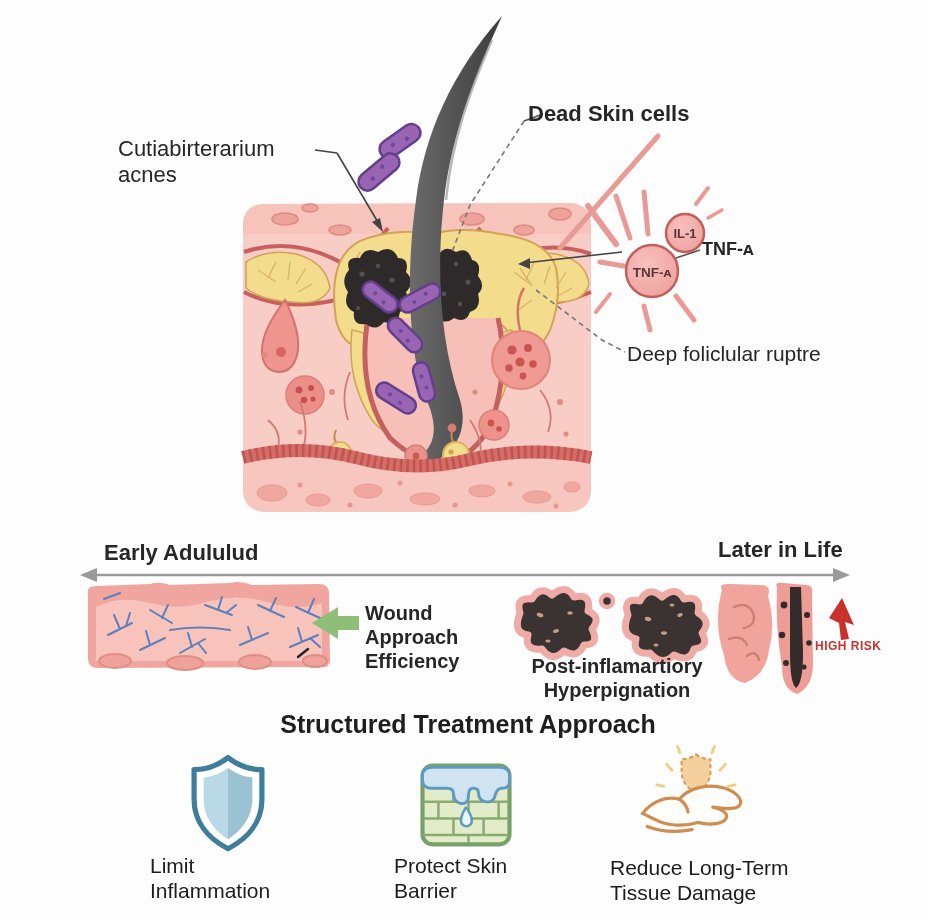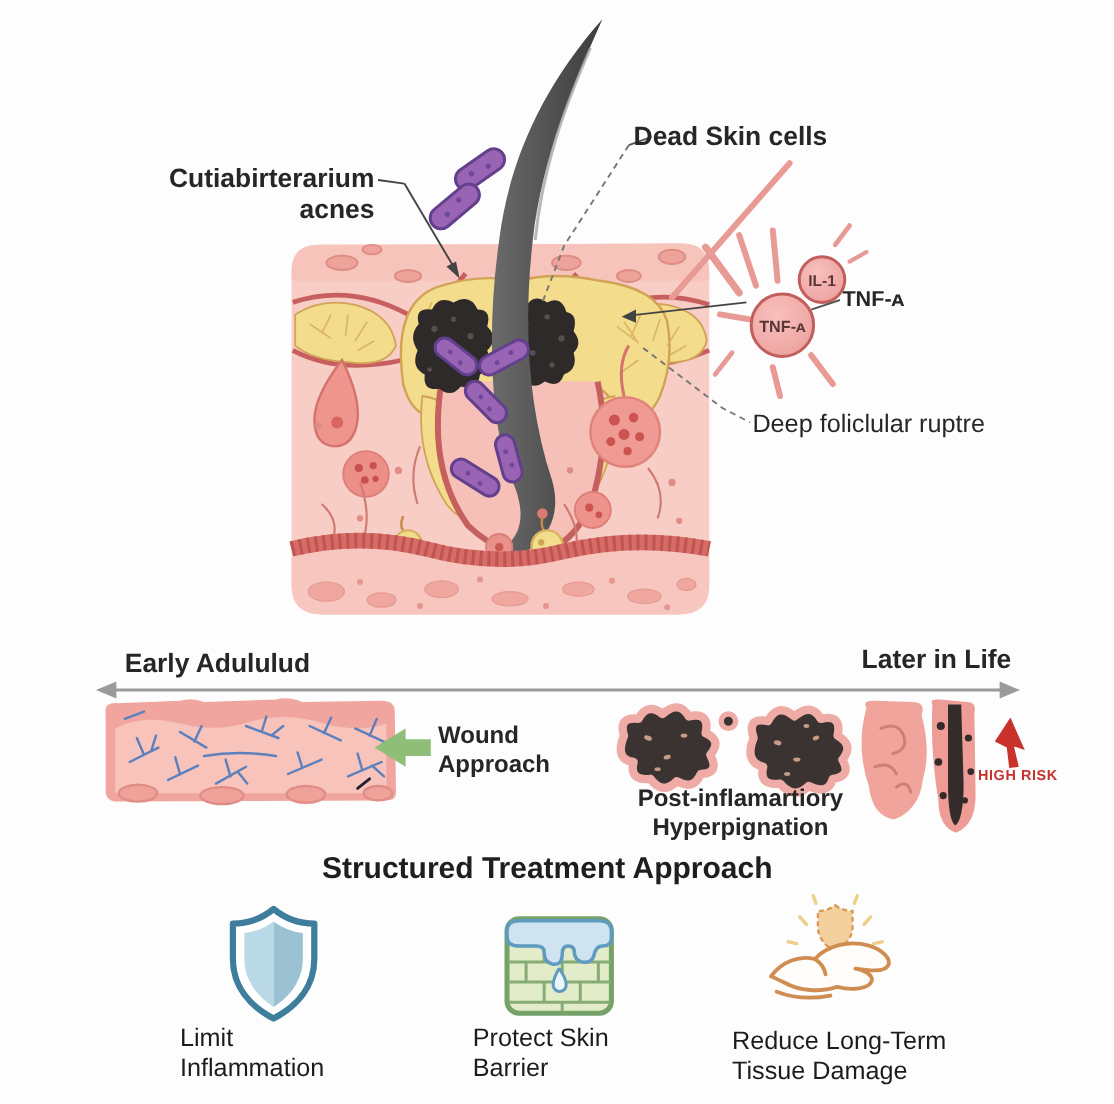--- a/index.html
+++ b/index.html
@@ -3,30 +3,30 @@
 <meta charset="utf-8">
 <style>
   html,body{margin:0;padding:0;background:#ffffff;}
   .stage{
     position:relative;width:928px;height:920px;background:#fdfdfd;overflow:hidden;
     font-family:"Liberation Sans",sans-serif;color:#262626;
   }
   .art{position:absolute;left:0;}
   .lbl{position:absolute;white-space:nowrap;}
   .lbl .ln{display:block;}
-  .bacteria-label{left:118px;top:136px;width:194px;text-align:right;font-size:22px;font-weight:700;line-height:26px;}
+  .bacteria-label{left:118px;top:136px;width:194px;text-align:left;font-size:22px;font-weight:400;line-height:26px;}
   .dead-skin-label{left:528px;top:101px;font-size:22px;font-weight:600;}
   .tnf-callout-label{left:702px;top:239px;font-size:18px;font-weight:600;}
   .rupture-label{left:627px;top:342px;font-size:21px;font-weight:500;}
   .early-label{left:104px;top:540px;font-size:22px;font-weight:700;}
   .later-label{left:718px;top:537px;font-size:22px;font-weight:700;}
   .wound-label{left:365px;top:601px;font-size:20px;font-weight:600;line-height:24px;white-space:normal;width:150px;}
   .hyper-label{left:522px;top:654px;width:190px;text-align:center;font-size:20px;font-weight:600;line-height:24px;}
   .high-risk-label{left:815px;top:639px;font-size:12px;font-weight:700;letter-spacing:.5px;color:var(--high-risk,#c8312c);}
-  .treatment-title{left:264px;top:710px;width:384px;text-align:center;font-size:25px;font-weight:700;color:#1e1e1e;}
+  .treatment-title{left:276px;top:710px;width:384px;text-align:center;font-size:25px;font-weight:700;color:#1e1e1e;}
   .item-label{position:absolute;text-align:left;font-size:21px;font-weight:500;line-height:25px;color:#1c1c1c;}
   .item-label.i1{left:150px;top:853px;width:156px;}
   .item-label.i2{left:394px;top:853px;width:156px;}
   .item-label.i3{left:610px;top:855px;width:190px;}
   svg text{font-family:"Liberation Sans",sans-serif;}
 </style>
 </head>
 <body>
 
 <div class="stage">
@@ -378,20 +378,21 @@
 
   <div class="lbl tnf-callout-label">TNF-ᴀ</div>
 
   <div class="lbl early-label">Early Adululud</div>
 
   <div class="lbl rupture-label">Deep foliclular ruptre</div>
   <div class="lbl later-label">Later in Life</div>
 
   <div class="lbl wound-label">
     <span class="ln">Wound Approach</span>
+    <span class="ln">Efficiency</span>
   </div>
 
   <div class="lbl hyper-label">
     <span class="ln">Post-inflamartiory</span>
     <span class="ln">Hyperpignation</span>
   </div>
 
   <div class="lbl high-risk-label">HIGH RISK</div>
 
   <div class="lbl treatment-title">Structured Treatment Approach</div>

